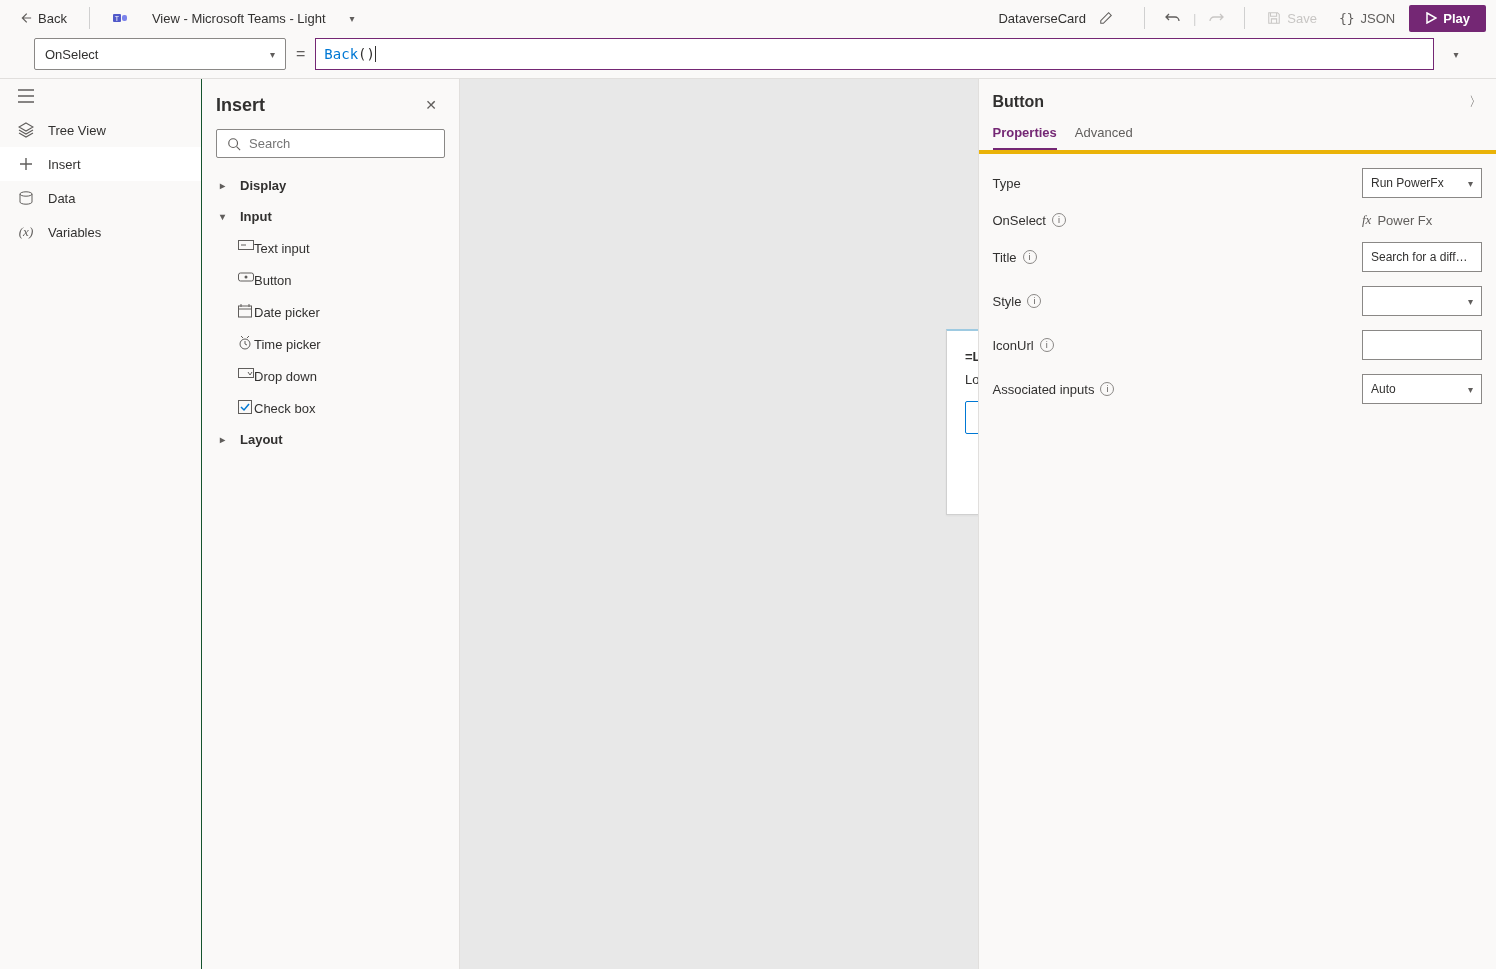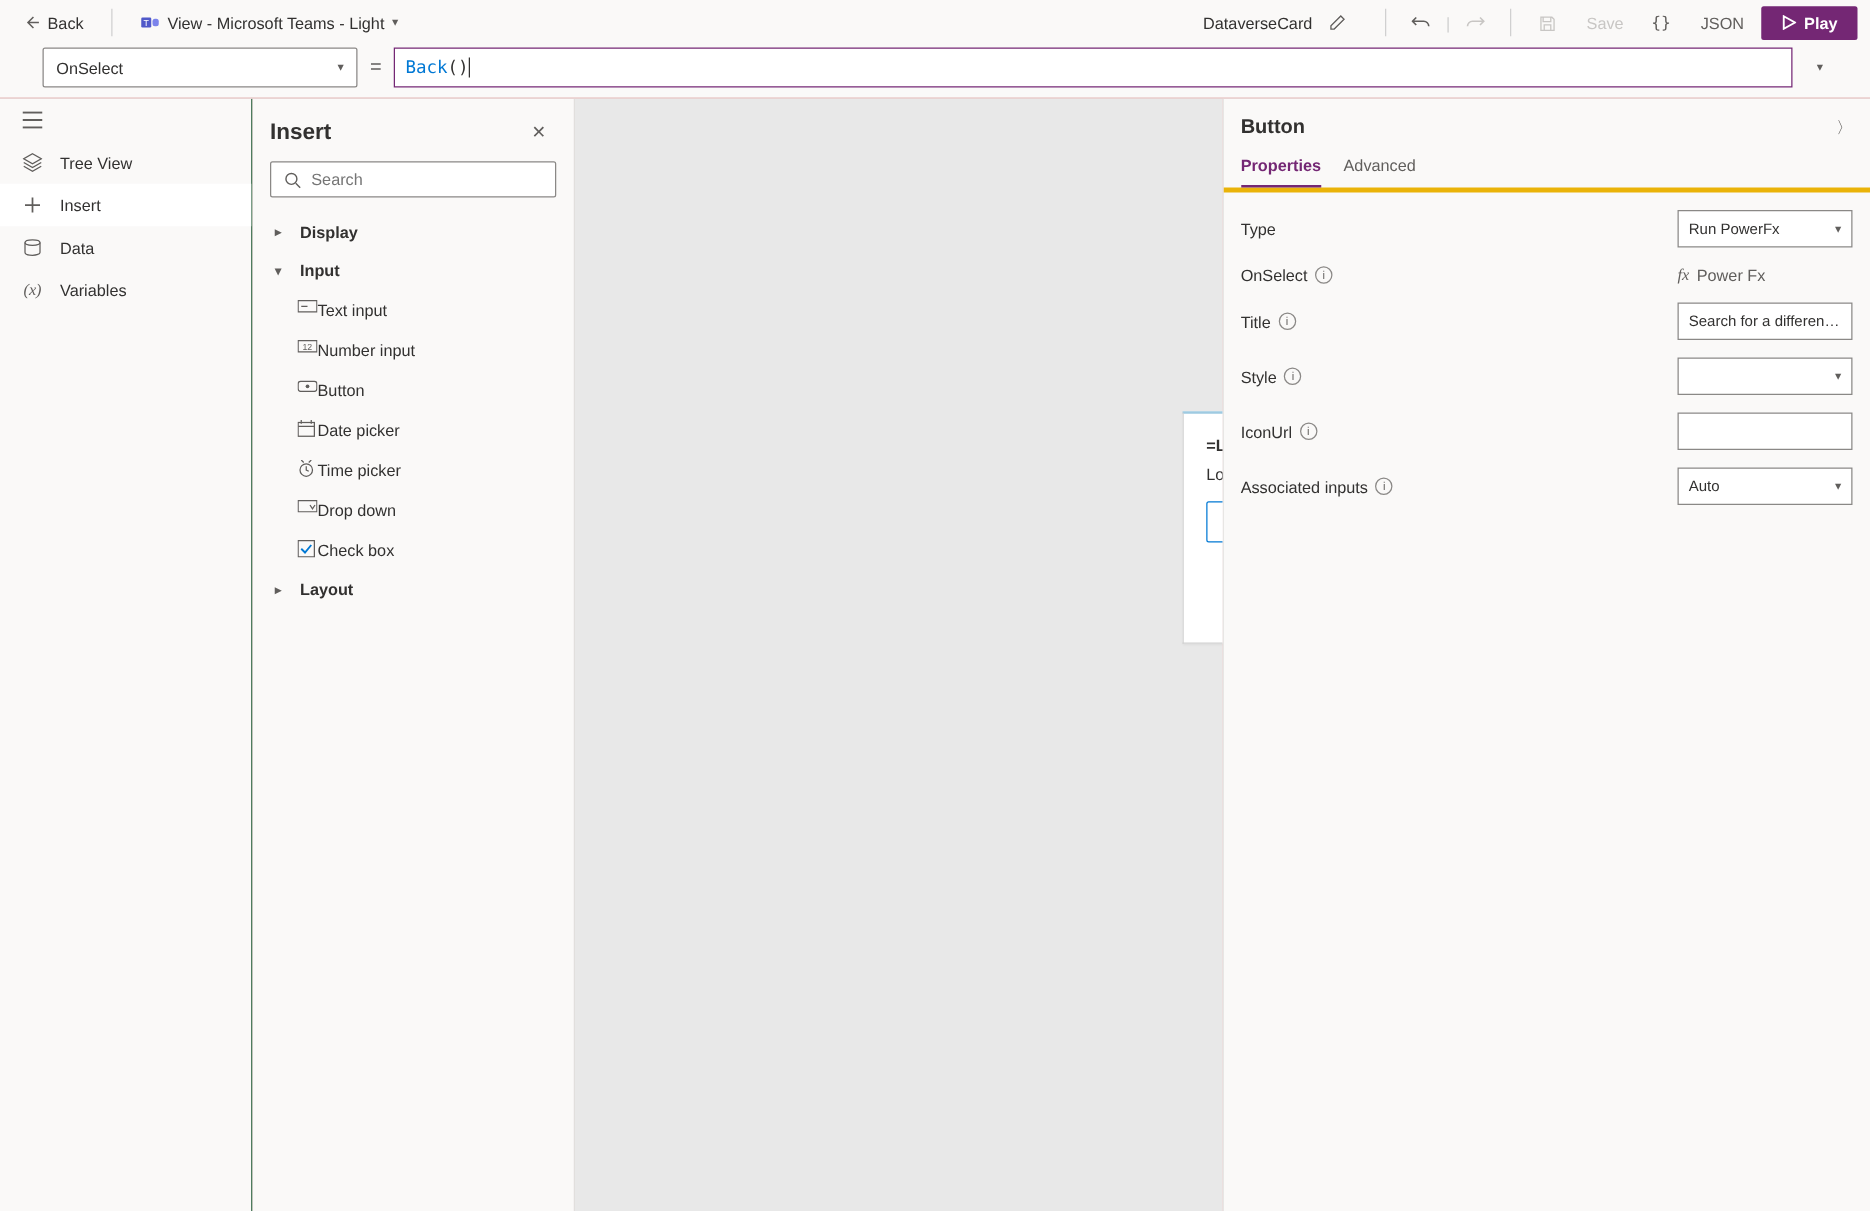--- a/index.html
+++ b/index.html
@@ -4,27 +4,27 @@
 <style>
   * { box-sizing: border-box; margin: 0; padding: 0; }
   body { font-family: "Segoe UI", -apple-system, sans-serif; font-size: 13px; color: #323130; background: #f5f5f5; overflow: hidden; }
   .app { width: 1496px; height: 969px; display: flex; flex-direction: column; background: #fca5a5; }
 
   
   .topbar { height: 36px; display: flex; align-items: center; padding: 0 10px; background: #faf9f8; }
   .top-left { display: flex; align-items: center; gap: 6px; }
   .back-btn { display: flex; align-items: center; gap: 6px; padding: 4px 8px; cursor: pointer; color: #323130; }
   .vsep { width: 1px; height: 22px; background: #d0d0d0; margin: 0 8px; }
-  .view-btn { display: flex; align-items: center; gap: 6px; padding: 4px 8px; cursor: pointer; }
+  .view-btn { display: flex; align-items: center; gap: 24px; padding: 4px 8px; cursor: pointer; }
   .view-btn .teams-icon { width:16px; height:16px; }
   .top-right { margin-left: auto; display: flex; align-items: center; gap: 6px; }
   .title-edit { display: flex; align-items: center; gap:6px; margin-right: 10px; }
   .icon-btn { width: 28px; height: 28px; display: flex; align-items: center; justify-content: center; cursor: pointer; color:#605e5c; }
   .icon-btn.disabled { color:#c8c6c4; }
-  .text-btn { display:flex; align-items:flex-end; gap:24px; padding:4px 8px; color:#605e5c; cursor:pointer; }
+  .text-btn { display:flex; align-items:flex-start; gap:6px; padding:4px 8px; color:#605e5c; cursor:pointer; }
   .text-btn.disabled { color:#c8c6c4; }
   .play-btn { background:#742774; color:#fff; padding:6px 16px; border-radius:2px; display:flex; align-items:center; gap:6px; cursor:pointer; font-weight:600;}
   .chev { font-size:10px; color:#605e5c; }
 
   
   .formula-row { height: 42px; display:flex; align-items:center; padding: 0 28px 6px 34px; gap:10px; background:#faf9f8; }
   .prop-select { width: 252px; height:32px; border:1px solid #8a8886; background:#fff; display:flex; align-items:center; justify-content:space-between; padding:0 10px; border-radius:2px; cursor:pointer; }
   .eq { font-size:16px; color:#605e5c; }
   .formula-input { flex:1; height:32px; border:1px solid #742774; background:#fff; padding:0 8px; display:flex; align-items:center; font-family: Consolas, monospace; font-size:14px; position:relative;}
   .formula-input .fn { color:#0078d4; }
@@ -59,21 +59,21 @@
   .prop-panel { width: 294px; border-left:1px solid #e1dfdd; background:#faf9f8; display:flex; flex-direction:column; padding:0 0 0 0; margin-left:auto; flex:1;}
   .prop-header { display:flex; align-items:center; justify-content:space-between; padding:14px 14px 6px 14px;}
   .prop-header h2 { font-size:16px; font-weight:600;}
   .tabs { display:flex; gap:18px; padding:0 14px; border-bottom:4px solid #eab308;}
   .tab { padding:8px 0; cursor:pointer; color:#605e5c; border-bottom:2px solid transparent;}
   .tab.active { color:#742774; border-bottom-color:#742774; font-weight:600;}
   .prop-body { padding:14px; display:flex; flex-direction:column; gap:14px;}
   .prop-row { display:flex; align-items:center; gap:10px;}
   .prop-label { flex:1; display:flex; align-items:center; gap:6px; font-size:13px;}
   .prop-label .info { width:14px; height:14px; border:1px solid #8a8886; border-radius:50%; font-size:9px; display:flex; align-items:center; justify-content:center; color:#605e5c;}
-  .prop-value { width:140px;margin-left:41px; }
+  .prop-value { width:120px;margin-left:41px; }
   .select-box, .text-box { width:100%; height:30px; border:1px solid #8a8886; background:#fff; display:flex; align-items:center; justify-content:space-between; padding:0 8px; font-size:12px;}
   .text-box { justify-content:flex-start; overflow:hidden; text-overflow:ellipsis; white-space:nowrap;}
   .fx-link { display:flex; align-items:center; gap:6px; color:#605e5c; font-size:13px;}
   .fx { font-style:italic; font-family: "Times New Roman", serif; color:#605e5c;}
 
   svg { display:block; }
 </style>
 </head>
 <body>
 
@@ -231,29 +231,20 @@
             <svg width="16" height="12" viewBox="0 0 16 12">
               <rect x="0.5" y="0.5" width="15" height="9" stroke="#605e5c" fill="none"></rect>
               <path d="M3 5 H8" stroke="#605e5c"></path>
             </svg>
           </span>
         <span>Text input</span>
       </div>
       <div class="insert-item">
         <span class="ii">
             <svg width="16" height="12" viewBox="0 0 16 12">
-              <rect x="0.5" y="0.5" width="15" height="9" stroke="#605e5c" fill="none"></rect>
-              <text x="4" y="8" font-size="7" fill="#605e5c">12</text>
-            </svg>
-          </span>
-        <span>Number input</span>
-      </div>
-      <div class="insert-item">
-        <span class="ii">
-            <svg width="16" height="12" viewBox="0 0 16 12">
               <rect x="0.5" y="1" width="15" height="8" rx="2" stroke="#605e5c" fill="none"></rect>
               <circle cx="8" cy="5" r="1.5" fill="#605e5c"></circle>
             </svg>
           </span>
         <span>Button</span>
       </div>
       <div class="insert-item">
         <span class="ii">
             <svg width="14" height="14" viewBox="0 0 14 14">
               <rect x="0.5" y="2" width="13" height="11" stroke="#605e5c" fill="none"></rect>

